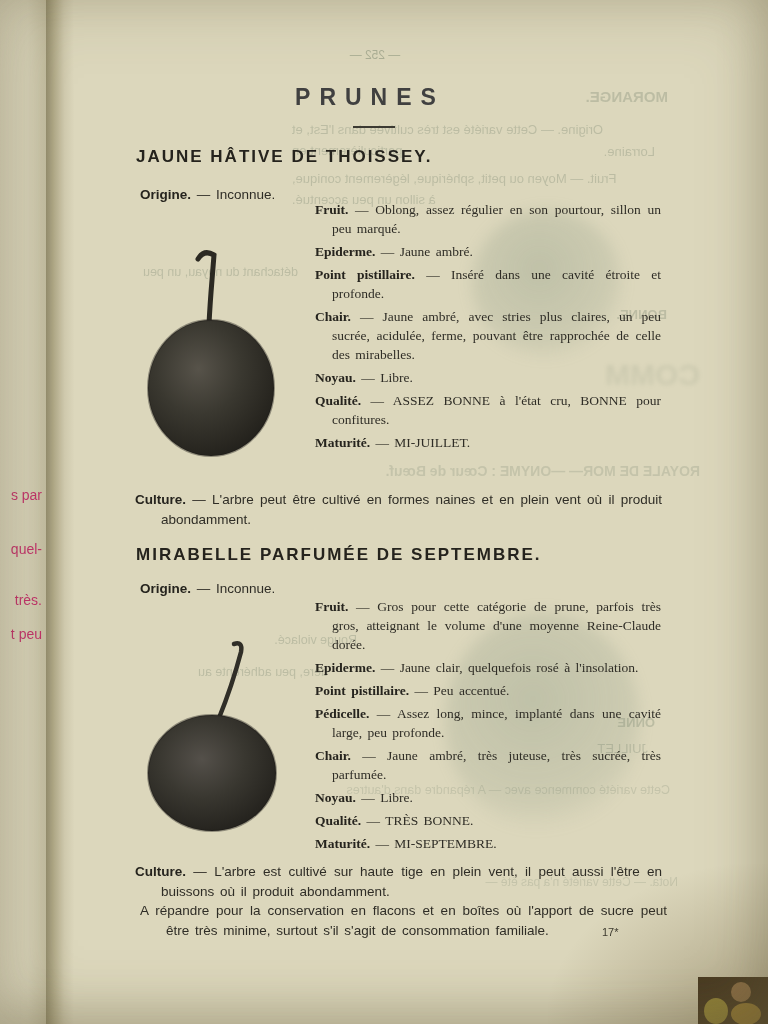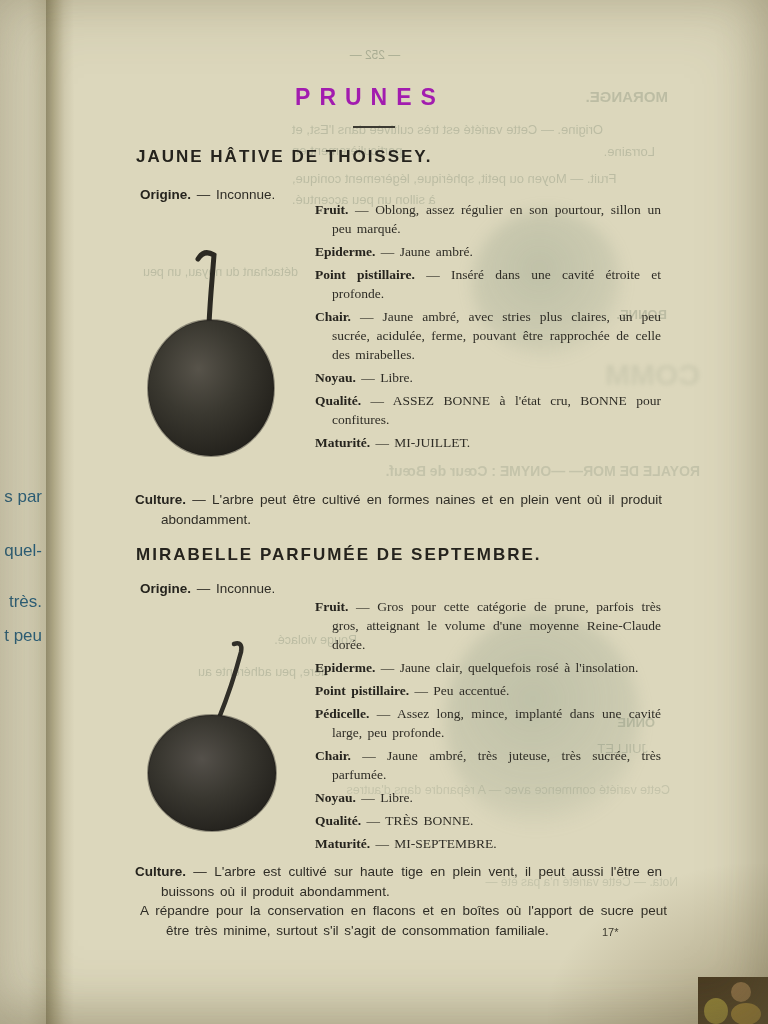--- a/index.html
+++ b/index.html
@@ -8,31 +8,31 @@
     background:#dcd7bc;
     font-family:"Liberation Sans", sans-serif;
     color:#2f2d26;
   }
   
   .left-page{position:absolute;left:0;top:0;width:46px;height:100%;
     background:linear-gradient(to right,#dad5bc 0%,#d5d0b6 60%,#c2bc9f 100%);}
   .gutter{position:absolute;left:46px;top:0;width:28px;height:100%;
     background:linear-gradient(to right,#948d6d 0%,#b2ab8a 30%,#cfc9ad 65%,#dcd7bc 100%);}
   .frag{position:absolute;left:0;width:42px;text-align:right;
-    font-size:17px;color:#0c4a6e;opacity:.85;}
+    font-size:14px;color:#be185d;opacity:.85;}
   
   .vignette{position:absolute;inset:0;pointer-events:none;
     box-shadow:inset 0 0 70px rgba(96,86,54,.28), inset -10px -14px 40px rgba(96,86,54,.22);}
   .corner-shade{position:absolute;right:0;bottom:0;width:220px;height:160px;pointer-events:none;
     background:radial-gradient(ellipse at 100% 100%, rgba(110,95,58,.45), rgba(110,95,58,0) 72%);}
   
   .ghost-folio{position:absolute;top:48px;left:300px;width:150px;text-align:center;
     font-size:12px;color:#7c876f;opacity:.5;filter:blur(.6px);transform:scaleX(-1);}
   .title{position:absolute;top:84px;left:230px;width:280px;text-align:center;
-    font-size:23px;font-weight:bold;letter-spacing:9px;color:#a21caf;}
+    font-size:23px;font-weight:bold;letter-spacing:9px;color:#404040;}
   .title-rule{position:absolute;top:126px;left:353px;width:42px;height:2px;background:#3c3a32;}
   .heading{position:absolute;font-size:17px;font-weight:bold;letter-spacing:2px;color:#25231d;}
   .origine{position:absolute;font-size:13.5px;word-spacing:2px;}
   .desc{position:absolute;width:346px;font-size:13.5px;line-height:19px;
     text-align:justify;word-spacing:2px;}
   .desc p{margin:0 0 4px 0;padding-left:17px;text-indent:-17px;font-family:Liberation Serif, serif;}
   .lbl{font-weight:bold;color:#26241e;}
   .culture{position:absolute;width:527px;font-size:13.5px;line-height:20px;
     text-align:justify;word-spacing:2px;padding-left:26px;text-indent:-26px;box-sizing:border-box;}
   .note{position:absolute;top:901px;left:140px;width:527px;font-size:13.5px;line-height:20px;

